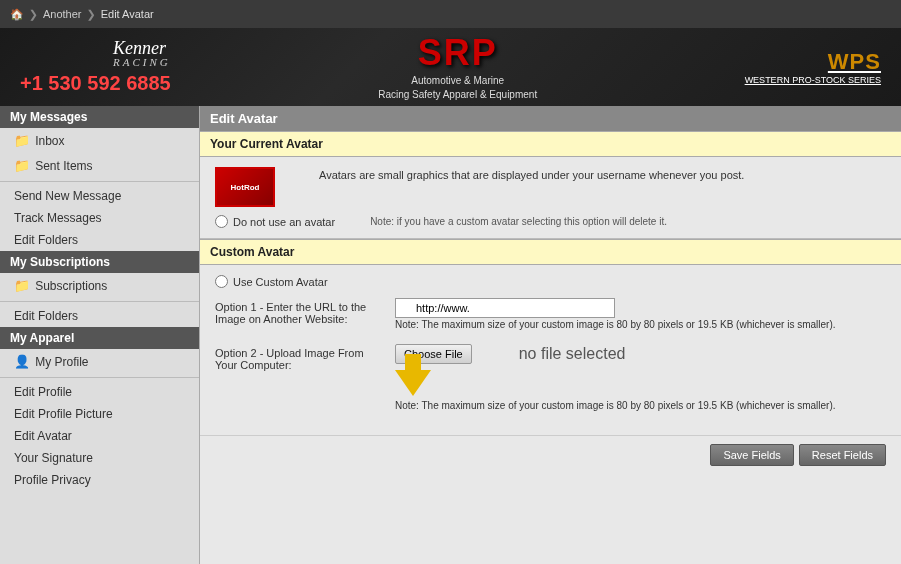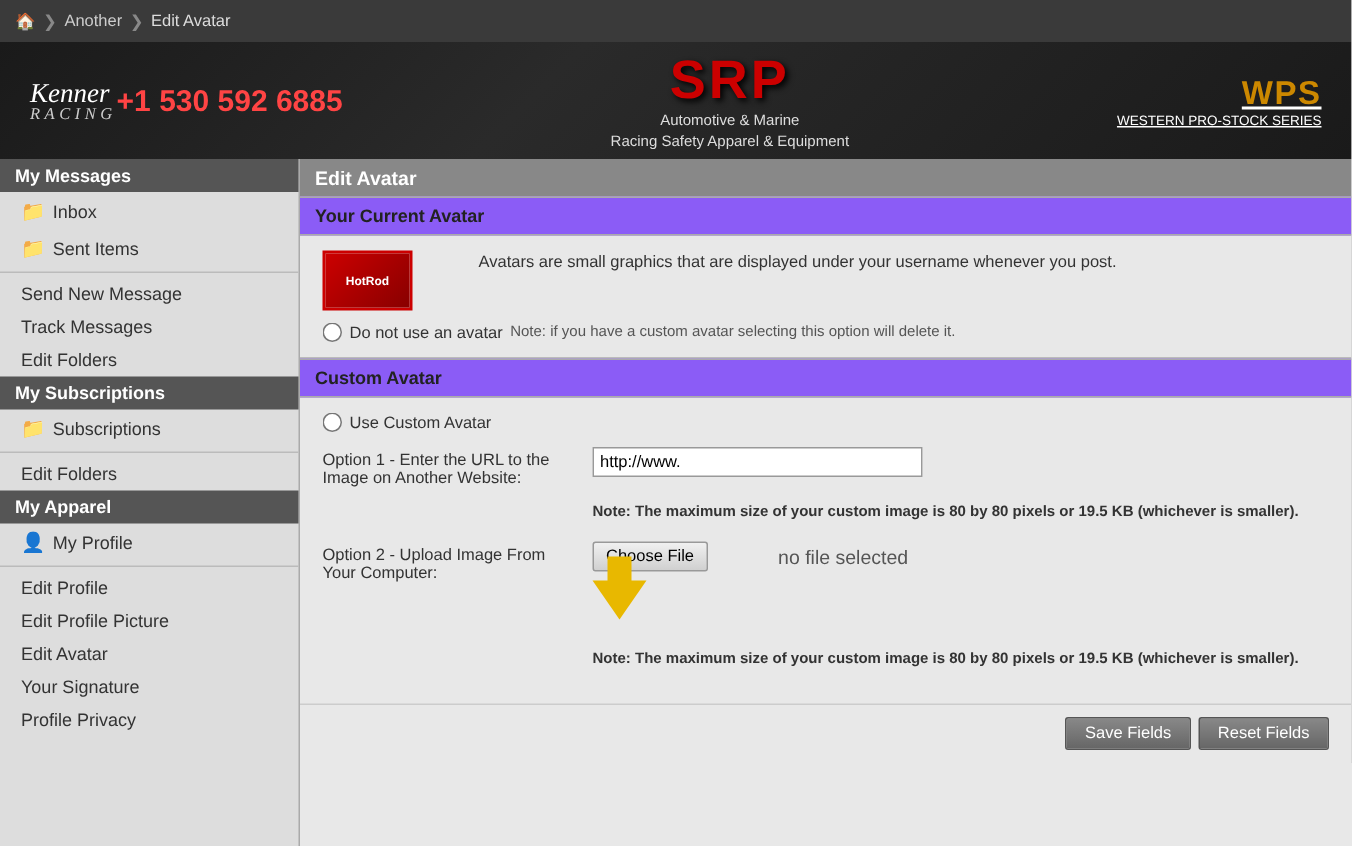--- a/index.html
+++ b/index.html
@@ -24,22 +24,22 @@
       background: linear-gradient(135deg, #1a1a1a 0%, #2a2a2a 40%, #1a1a1a 100%);
       display: flex;
       align-items: center;
       justify-content: space-between;
       padding: 0 20px;
       overflow: hidden;
       position: relative;
     }
     .banner-left {
       display: flex;
-      flex-direction: row;
-      align-items: flex-start;
+      flex-direction: column;
+      align-items: flex-end;
     }
     .kenner-logo {
       font-family: serif;
       color: #fff;
       font-size: 18px;
       font-style: italic;
       line-height: 1;
     }
     .kenner-logo .racing { font-size: 11px; letter-spacing: 3px; color: #ccc; }
     .kenner-phone { color: #ff4444; font-size: 20px; font-weight: bold; margin-top: 4px; }
@@ -116,21 +116,21 @@
       padding: 5px 10px;
       font-size: 13px;
       font-weight: bold;
     }
 
     .content-inner {
       padding: 0;
     }
 
     .sub-section-header {
-      background: #8b5cf6;
+      background: #fef9c3;
       border-bottom: 1px solid #aaa;
       border-top: 1px solid #aaa;
       padding: 5px 10px;
       font-size: 12px;
       font-weight: bold;
       color: #222;
     }
 
     .section-body {
       padding: 10px 15px;
@@ -195,47 +195,46 @@
     .option-label {
       width: 170px;
       font-size: 11px;
       color: #333;
       padding-top: 3px;
       flex-shrink: 0;
     }
     .option-content { flex: 1; }
     .url-input {
       width: 220px;
-      padding: 3px 4px;
+      padding: 3px 20px;
       border: 1px solid #999;
       font-size: 11px;
       background: #fff;
     }
     .option-note {
       font-size: 10px;
       color: #333;
-      margin-top: 17px;
+      margin-top: 0;
       line-height: 1.4;
-      font-weight: bold;
     }
 
     .file-upload-row {
       display: flex;
       align-items: center;
       gap: 8px;
     }
     .choose-file-btn {
       padding: 3px 8px;
       background: linear-gradient(to bottom, #f0f0f0, #d0d0d0);
       border: 1px solid #999;
       font-size: 11px;
       cursor: pointer;
       border-radius: 2px;
     }
-    .no-file-label { font-size: 13px; color: #555; padding-left: 39px; }
+    .no-file-label { font-size: 16px; color: #555; padding-left: 39px; }
 
     .bottom-buttons {
       display: flex;
       justify-content: flex-end;
       gap: 5px;
       padding: 8px 15px;
       background: #e8e8e8;
       border-top: 1px solid #ccc;
     }
     .btn-save {
@@ -337,21 +336,21 @@
       <div class="section-body">
         <div class="current-avatar-area">
           <div class="avatar-img-placeholder">
             <div class="avatar-img-inner">HotRod</div>
           </div>
           <div class="avatar-text-area">Avatars are small graphics that are displayed under your username whenever you post.</div>
         </div>
         <div class="radio-row">
           <input type="radio" name="avatar_option" style="">
           <span>Do not use an avatar</span>
-          <span style="font-size:10px; color:#555;">Note: if you have a custom avatar selecting this option will delete it.</span>
+          <span style="margin-left: 30px; font-size:10px; color:#555;">Note: if you have a custom avatar selecting this option will delete it.</span>
         </div>
       </div>
 
       <div class="section-divider"></div>
       <div class="sub-section-header">Custom Avatar</div>
       <div class="custom-avatar-body">
         <div class="custom-radio-row">
           <input type="radio" name="avatar_option" style="">
           <span>Use Custom Avatar</span>
         </div>

